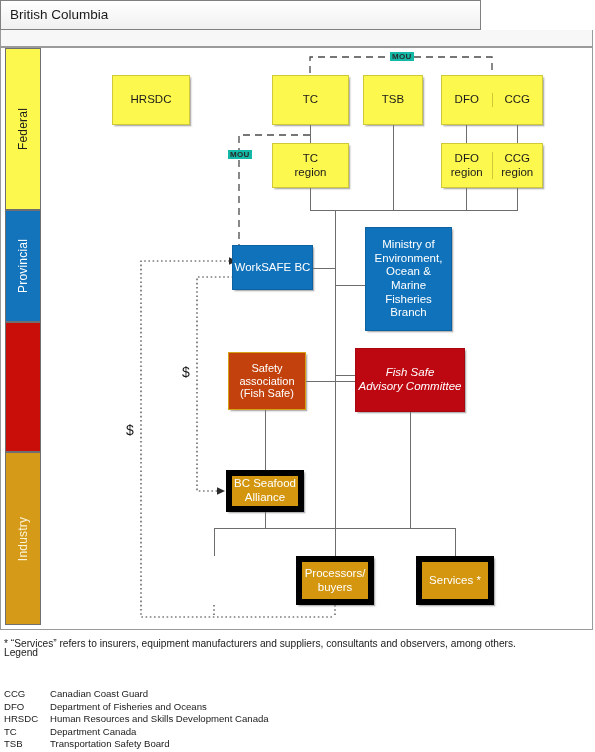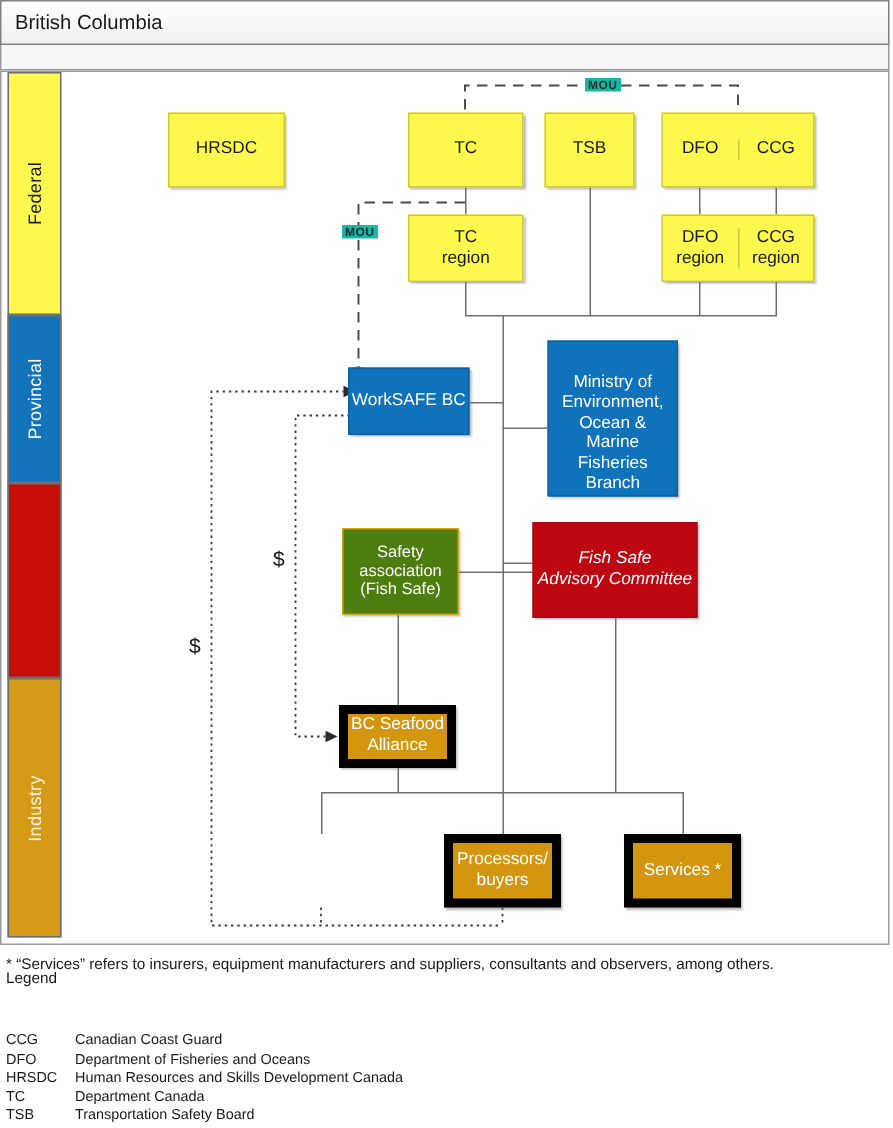--- a/index.html
+++ b/index.html
@@ -1,20 +1,20 @@
 <!DOCTYPE html>
 <html><head>
 <meta charset="utf-8">
 <style>
   html,body{margin:0;padding:0;background:#ffffff;}
   body{font-family:"Liberation Sans",sans-serif;}
   #page{position:relative;width:595px;height:752px;overflow:hidden;background:#fff;}
 
   
-  #title-bar{position:absolute;left:0;top:0;width:593px;height:30px;
+  #title-bar{position:absolute;left:0;top:0;width:481px;height:30px;
     border:1px solid #808080;background:linear-gradient(#ffffff,#f0f0f0);box-sizing:border-box;}
   #title-bar .t{position:absolute;left:9px;top:6px;font-size:13.5px;color:#1a1a1a;}
   #subtitle-bar{position:absolute;left:0;top:30px;width:593px;height:17px;
     border:1px solid #9a9a9a;border-top:none;background:#f7f7f7;box-sizing:border-box;}
 
   
   #frame{position:absolute;left:0;top:47px;width:593px;height:583px;
     border:1px solid #9a9a9a;box-sizing:border-box;background:#fff;}
 
   
@@ -30,21 +30,21 @@
   #band-red{top:322px;height:130px;background:#c90d08;}
   #band-industry{top:452px;height:173px;background:#d49a18;}
   #band-industry span{color:#fbf3d8;}
 
   
   .node{position:absolute;box-sizing:border-box;display:flex;align-items:center;
     justify-content:center;text-align:center;line-height:1.18;
     box-shadow:1.5px 1.5px 1.5px rgba(120,120,120,.55);z-index:6;}
   .n-yellow{background:#fdf84e;border:1px solid #cfc93a;color:#1a1a1a;font-size:11.5px;}
   .n-blue{background:#1072ba;border:1px solid #0d63a2;color:#ffffff;font-size:11.5px;}
-  .n-gold{background:#4d7c0f;border:1px solid #d6a316;color:#ffffff;font-size:11px;}
+  .n-gold{background:#c2410c;border:1px solid #d6a316;color:#ffffff;font-size:11px;}
   .n-red{background:#be0811;border:1px solid #a70710;color:#ffffff;font-size:11.5px;}
   .n-orange{background:#d4960f;border:6px solid #000000;color:#ffffff;font-size:11.5px;}
   .split{display:flex;padding:0;box-shadow:1.5px 1.5px 1.5px rgba(120,120,120,.55);}
   .split>div{flex:1;display:flex;align-items:center;justify-content:center;
     text-align:center;line-height:1.18;font-size:11.5px;}
   .split>div+div{border-left:1px solid #cfc93a;}
 
   
   .ln{position:absolute;background:#6d6d6d;z-index:2;}
   .lh{height:1.4px;}
@@ -184,21 +184,21 @@
     <div style="white-space:pre-line;">
       <span>CCG
 region</span>
     </div>
   </div>
 
   <div class="node n-blue" style="left:232px;top:245px;width:81px;height:45px;">
     <span>WorkSAFE BC</span>
   </div>
 
-  <div class="node n-blue" style="left:365px;top:227px;width:87px;height:104px;white-space:pre-line;align-items:flex-end;">
+  <div class="node n-blue" style="left:365px;top:227px;width:87px;height:104px;white-space:pre-line;">
     <span>Ministry of
 Environment,
 Ocean &amp;
 Marine
 Fisheries
 Branch</span>
   </div>
 
   <div class="node n-gold" style="left:228px;top:352px;width:78px;height:58px;white-space:pre-line;">
     <span>Safety

